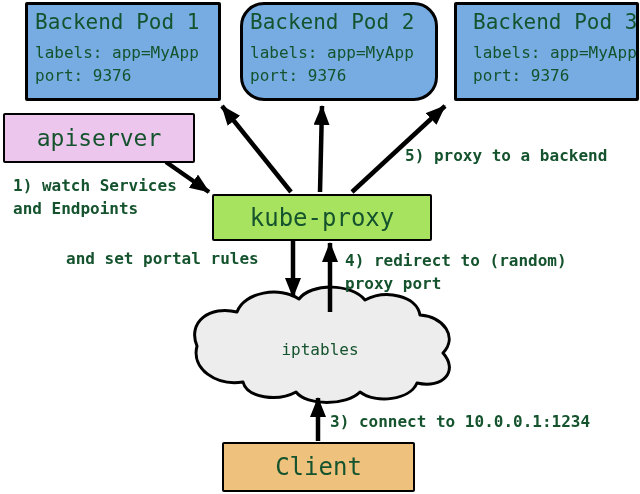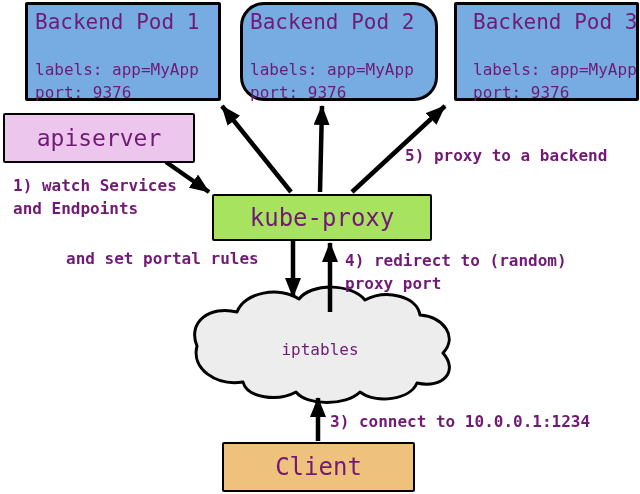--- a/index.html
+++ b/index.html
@@ -2,21 +2,21 @@
 <html style="--pod-fill: #76ace2; --apiserver-fill: #edc6ed; --kube-proxy-fill: #a8e35f; --client-fill: #eec27d; --cloud-fill: #ededed; --outline: #000000; --background: #ffffff;"><head>
 <meta charset="utf-8">
 <style>
   html, body { margin: 0; padding: 0; }
   .canvas {
     position: relative;
     width: 640px;
     height: 494px;
     background: var(--background, #ffffff);
     font-family: "DejaVu Sans Mono", monospace;
-    color: #701a75;
+    color: #14532d;
     overflow: hidden;
   }
   .layer-svg {
     position: absolute;
     left: 0; top: 0;
     width: 640px; height: 494px;
   }
   .box {
     position: absolute;
     box-sizing: border-box;
@@ -31,21 +31,21 @@
   .pod-title {
     font-size: 21px;
     line-height: 31px;
     white-space: nowrap;
   }
   .pod-line {
     font-size: 16px;
     line-height: 23px;
     white-space: nowrap;
   }
-  .pod-line.first { margin-top: 20px; }
+  .pod-line.first { margin-top: 3px; }
   .label-box {
     display: flex;
     align-items: center;
     justify-content: center;
     white-space: nowrap;
   }
   .apiserver-box { background: var(--apiserver-fill, #edc6ed); font-size: 23px; }
   .kube-proxy-box { background: var(--kube-proxy-fill, #a8e35f); font-size: 24px; }
   .client-box { background: var(--client-fill, #eec27d); font-size: 24px; }
   .annotation {

